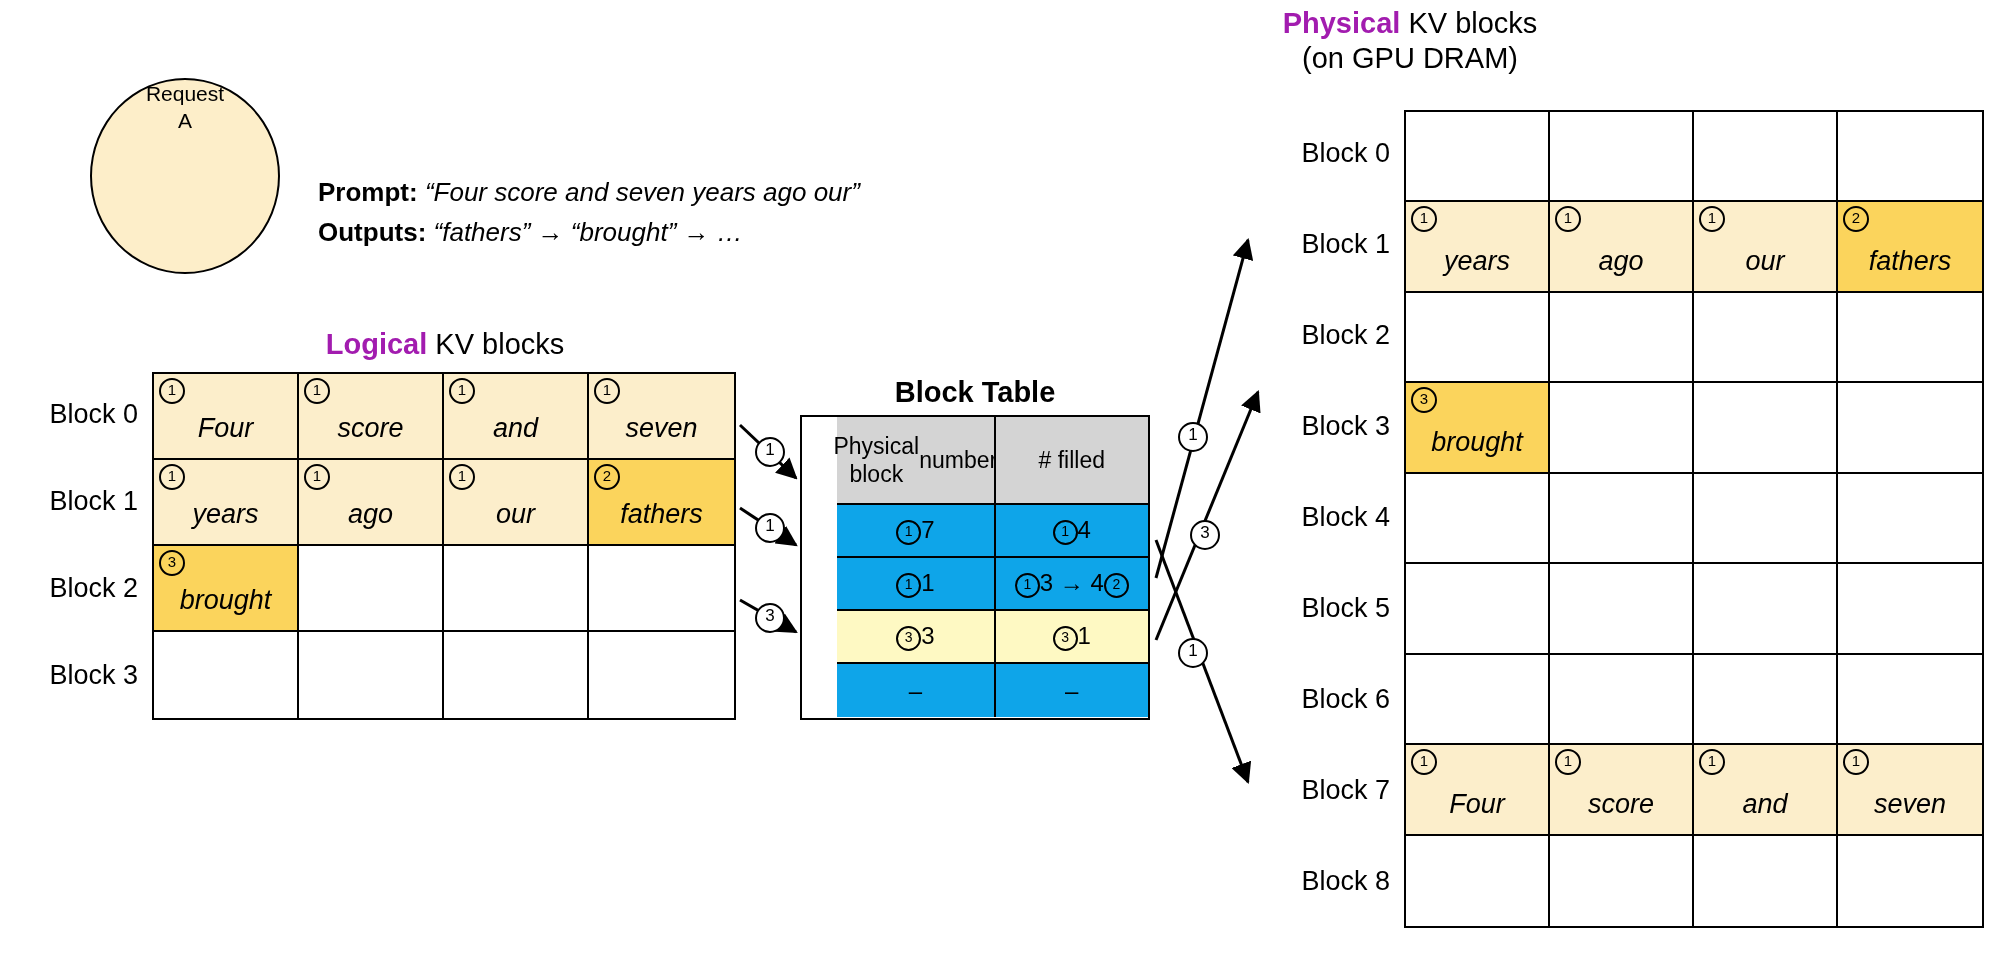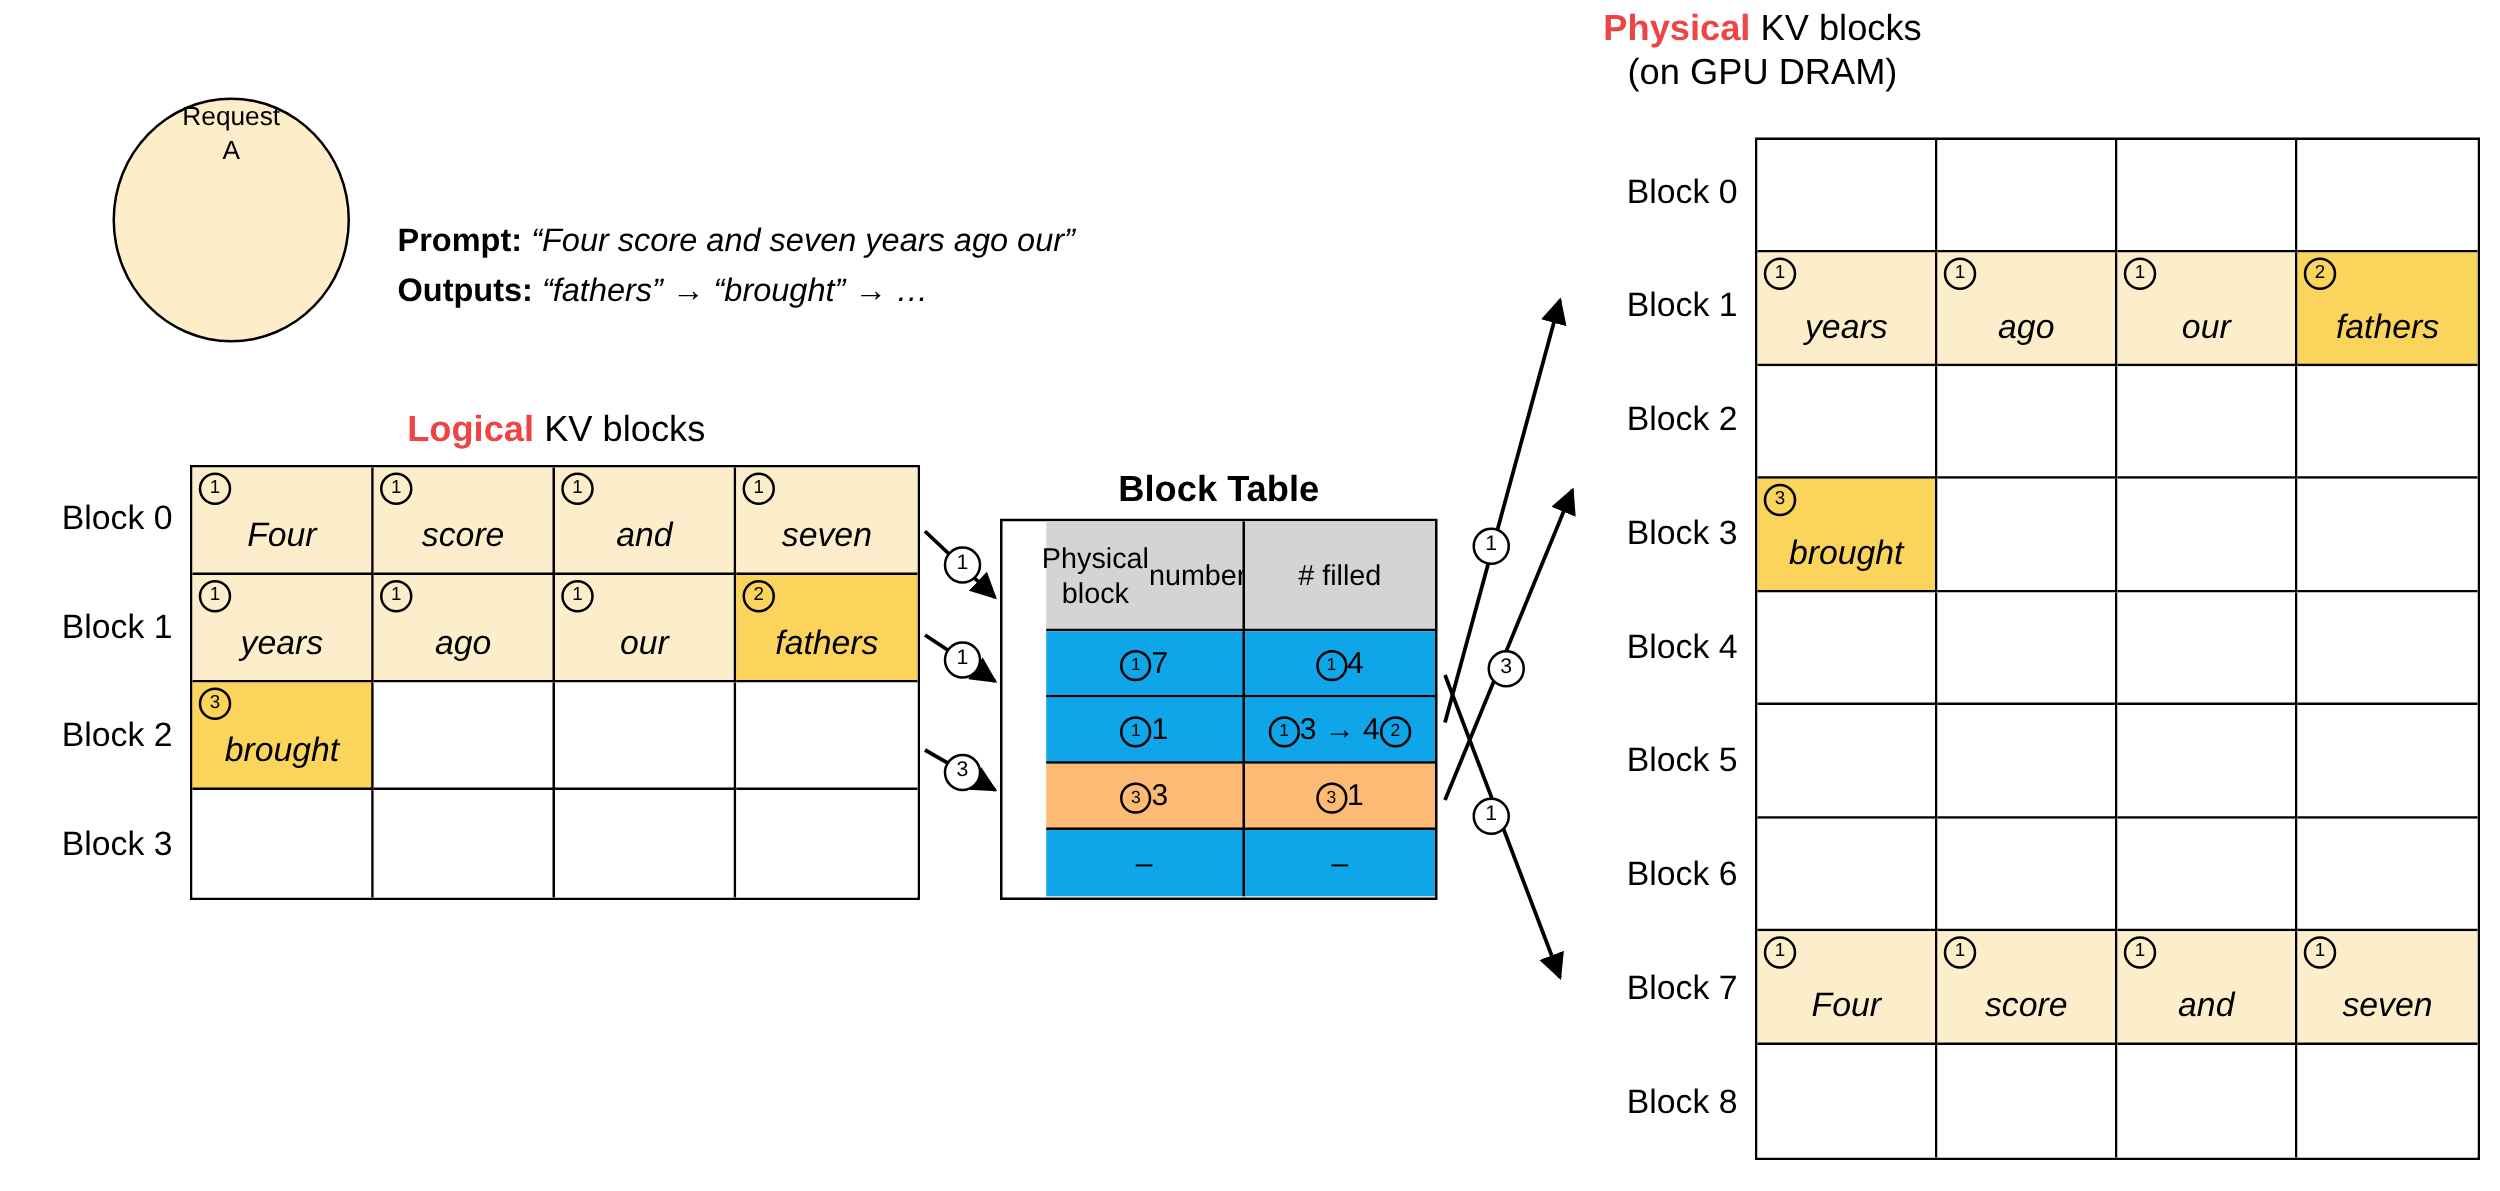--- a/index.html
+++ b/index.html
@@ -5,21 +5,21 @@
   html,body{margin:0;padding:0;background:#ffffff;}
   body{
     width:2000px;height:953px;position:relative;overflow:hidden;
     font-family:"Liberation Sans","DejaVu Sans",sans-serif;
     color:#000000;
   }
   .abs{position:absolute;}
 
   
   .title{font-size:29px;font-weight:400;text-align:center;line-height:1.22;white-space:nowrap;}
-  .title .hl{color:#ef4444;font-weight:700;}
+  .title .hl{color:#a21caf;font-weight:700;}
 
   
   .bubble{
     border:2.5px solid #000;border-radius:50%;
     background:#fdeec9;
     display:flex;align-items:center;justify-content:flex-start;
     flex-direction:column;
     font-size:21px;line-height:1.3;text-align:center;
   }
 
@@ -62,21 +62,21 @@
   .btrow{display:flex;}
   .btcell{
     border-right:2.5px solid #000;border-bottom:2.5px solid #000;
     box-sizing:border-box;display:flex;align-items:center;
     justify-content:center;font-size:24px;text-align:center;
     position:relative;background:#0ea5e9;
   }
   .btcell.last{border-right:none;}
   .btrow.lastr .btcell{border-bottom:none;}
   .btcell.head{background:#d4d4d4;font-size:23px;line-height:1.22;}
-  .btcell.shade{background:#fdba74;align-items:center;}
+  .btcell.shade{background:#fef9c3;align-items:center;}
   .inum{
     display:inline-block;width:21px;height:21px;border:2px solid #000;
     border-radius:50%;font-size:14px;line-height:18px;text-align:center;
     vertical-align:2px;
   }
 
   
   svg.ov{position:absolute;left:0;top:0;width:2000px;height:953px;overflow:visible;pointer-events:none;}
   .arrowlbl{
     position:absolute;width:26px;height:26px;border:2.5px solid #000;

